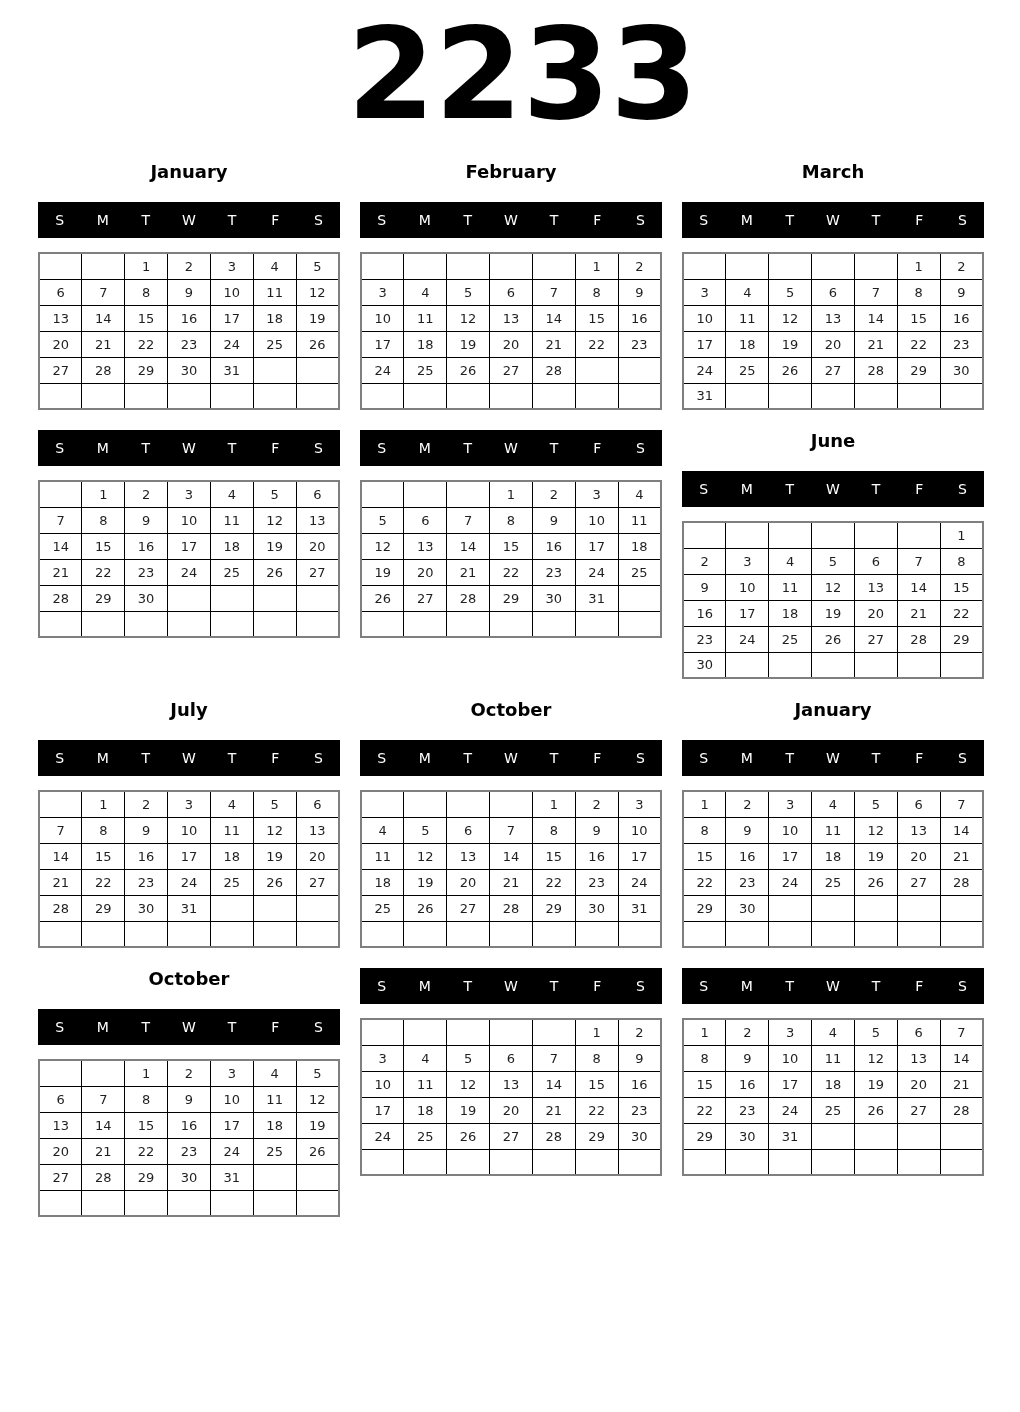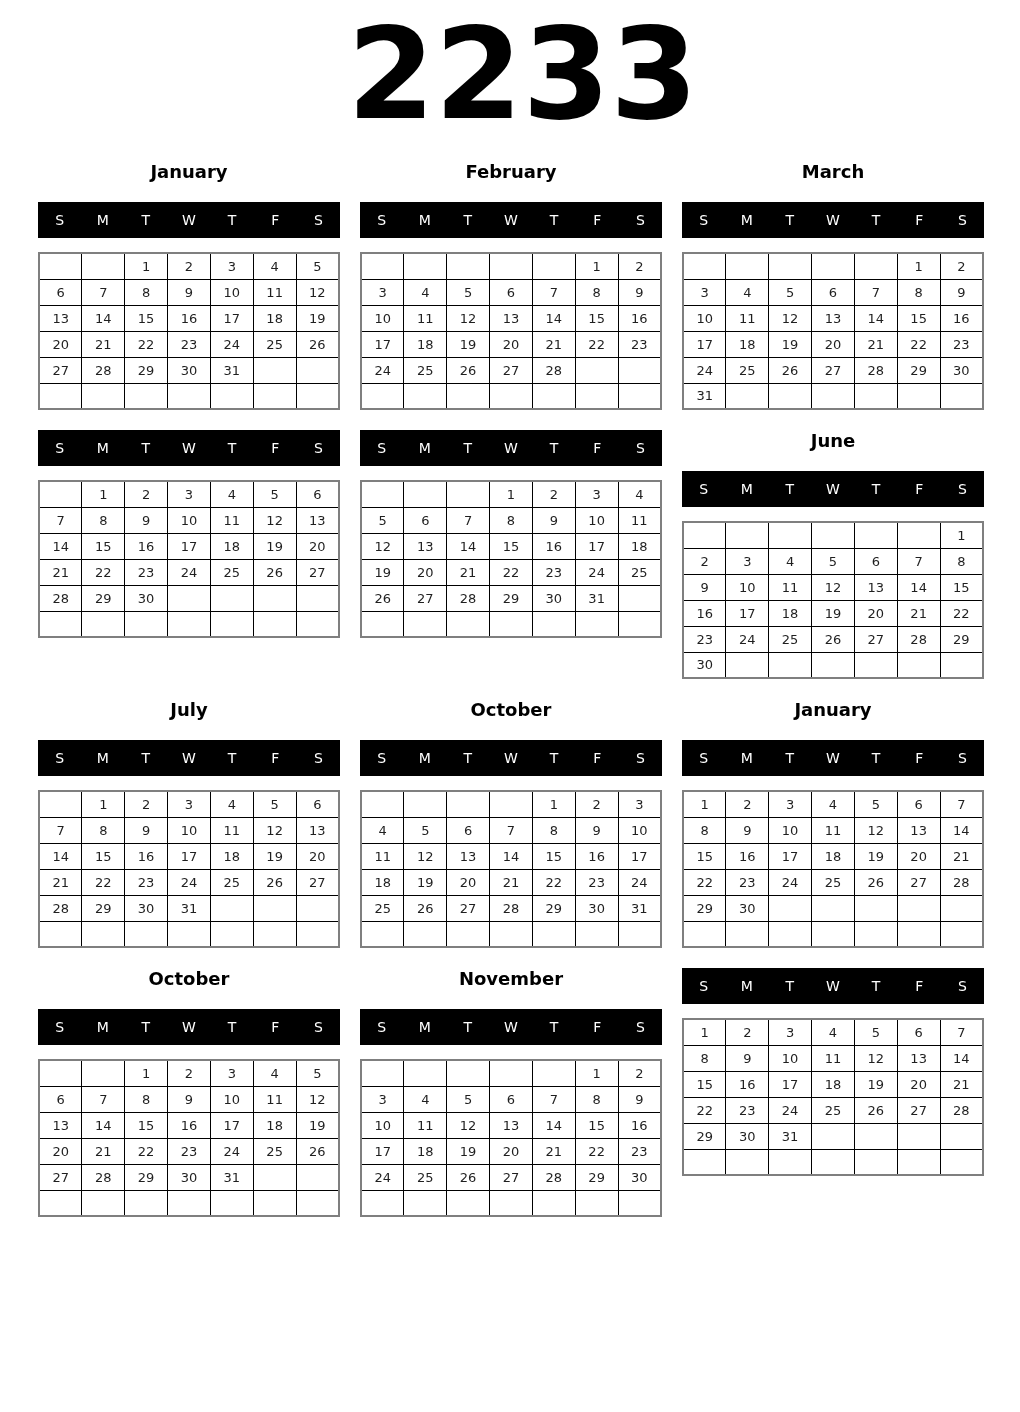--- a/index.html
+++ b/index.html
@@ -783,21 +783,20 @@
               <td></td>
               <td></td>
               <td></td>
               <td></td>
             </tr>
           </tbody>
         </table>
   </div>
 
   <div class="month">
-    <div class="month-title">November</div>
     <div class="weekday-header">
           <span class="wd">S</span>
           <span class="wd">M</span>
           <span class="wd">T</span>
           <span class="wd">W</span>
           <span class="wd">T</span>
           <span class="wd">F</span>
           <span class="wd">S</span>
         </div>
     <table class="days">

